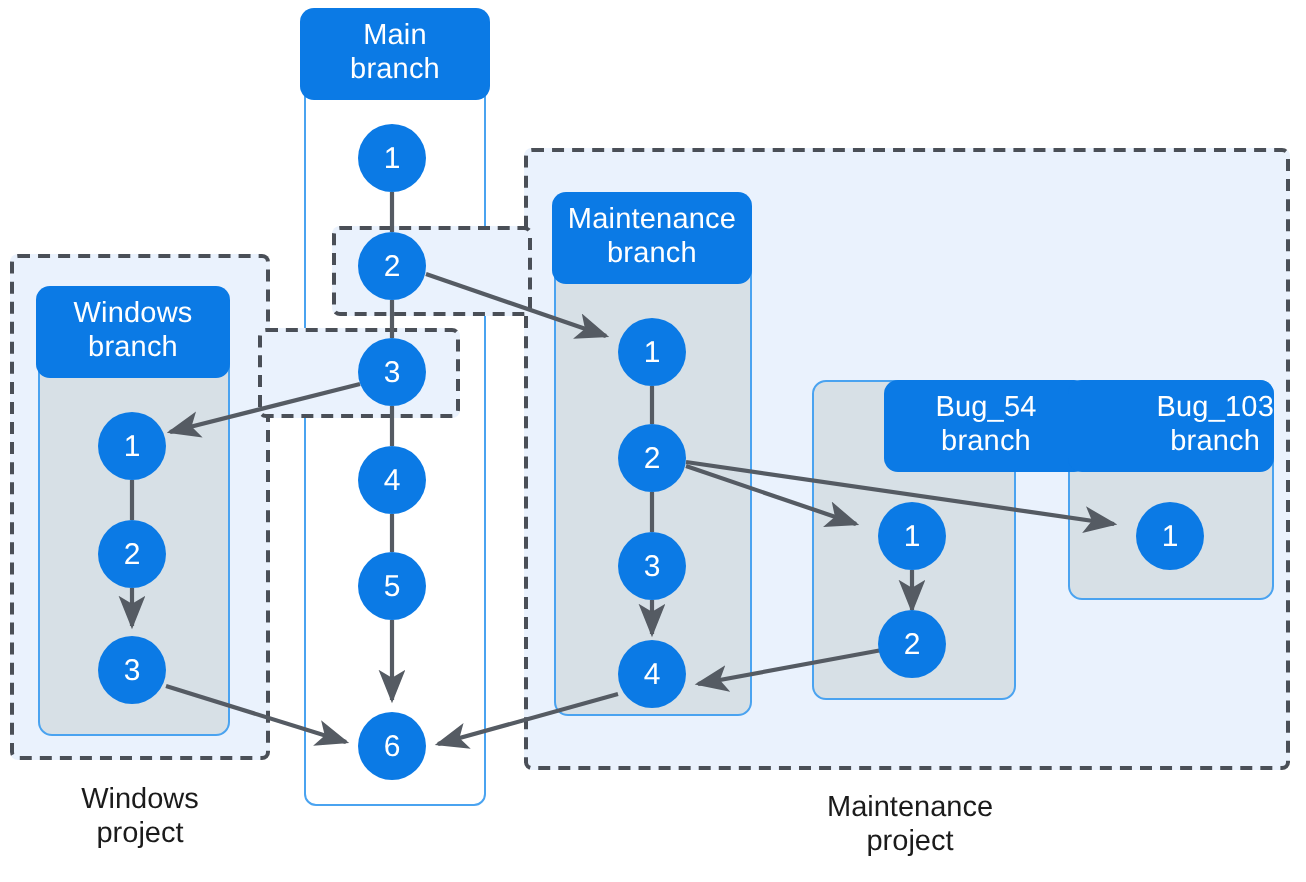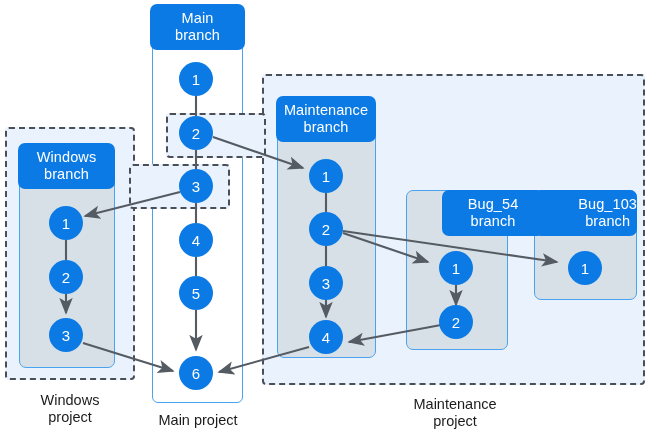--- a/index.html
+++ b/index.html
@@ -133,20 +133,19 @@
   <div class="node" style="left:439px;top:251px;">1</div>
   <div class="node" style="left:439px;top:305px;">2</div>
 
   <div class="node" style="left:568px;top:251px;">1</div>
 
   <div class="caption" style="left:5px;top:392px;width:130px;">
     <span>Windows</span><br>
     <span>project</span>
   </div>
 
-  <div class="caption" style="left:143px;top:412px;width:110px;">Main project</div>
 
   <div class="caption" style="left:340px;top:396px;width:230px;">
     <span>Maintenance</span><br>
     <span>project</span>
   </div>
 
 </div>
 
 </body></html>

